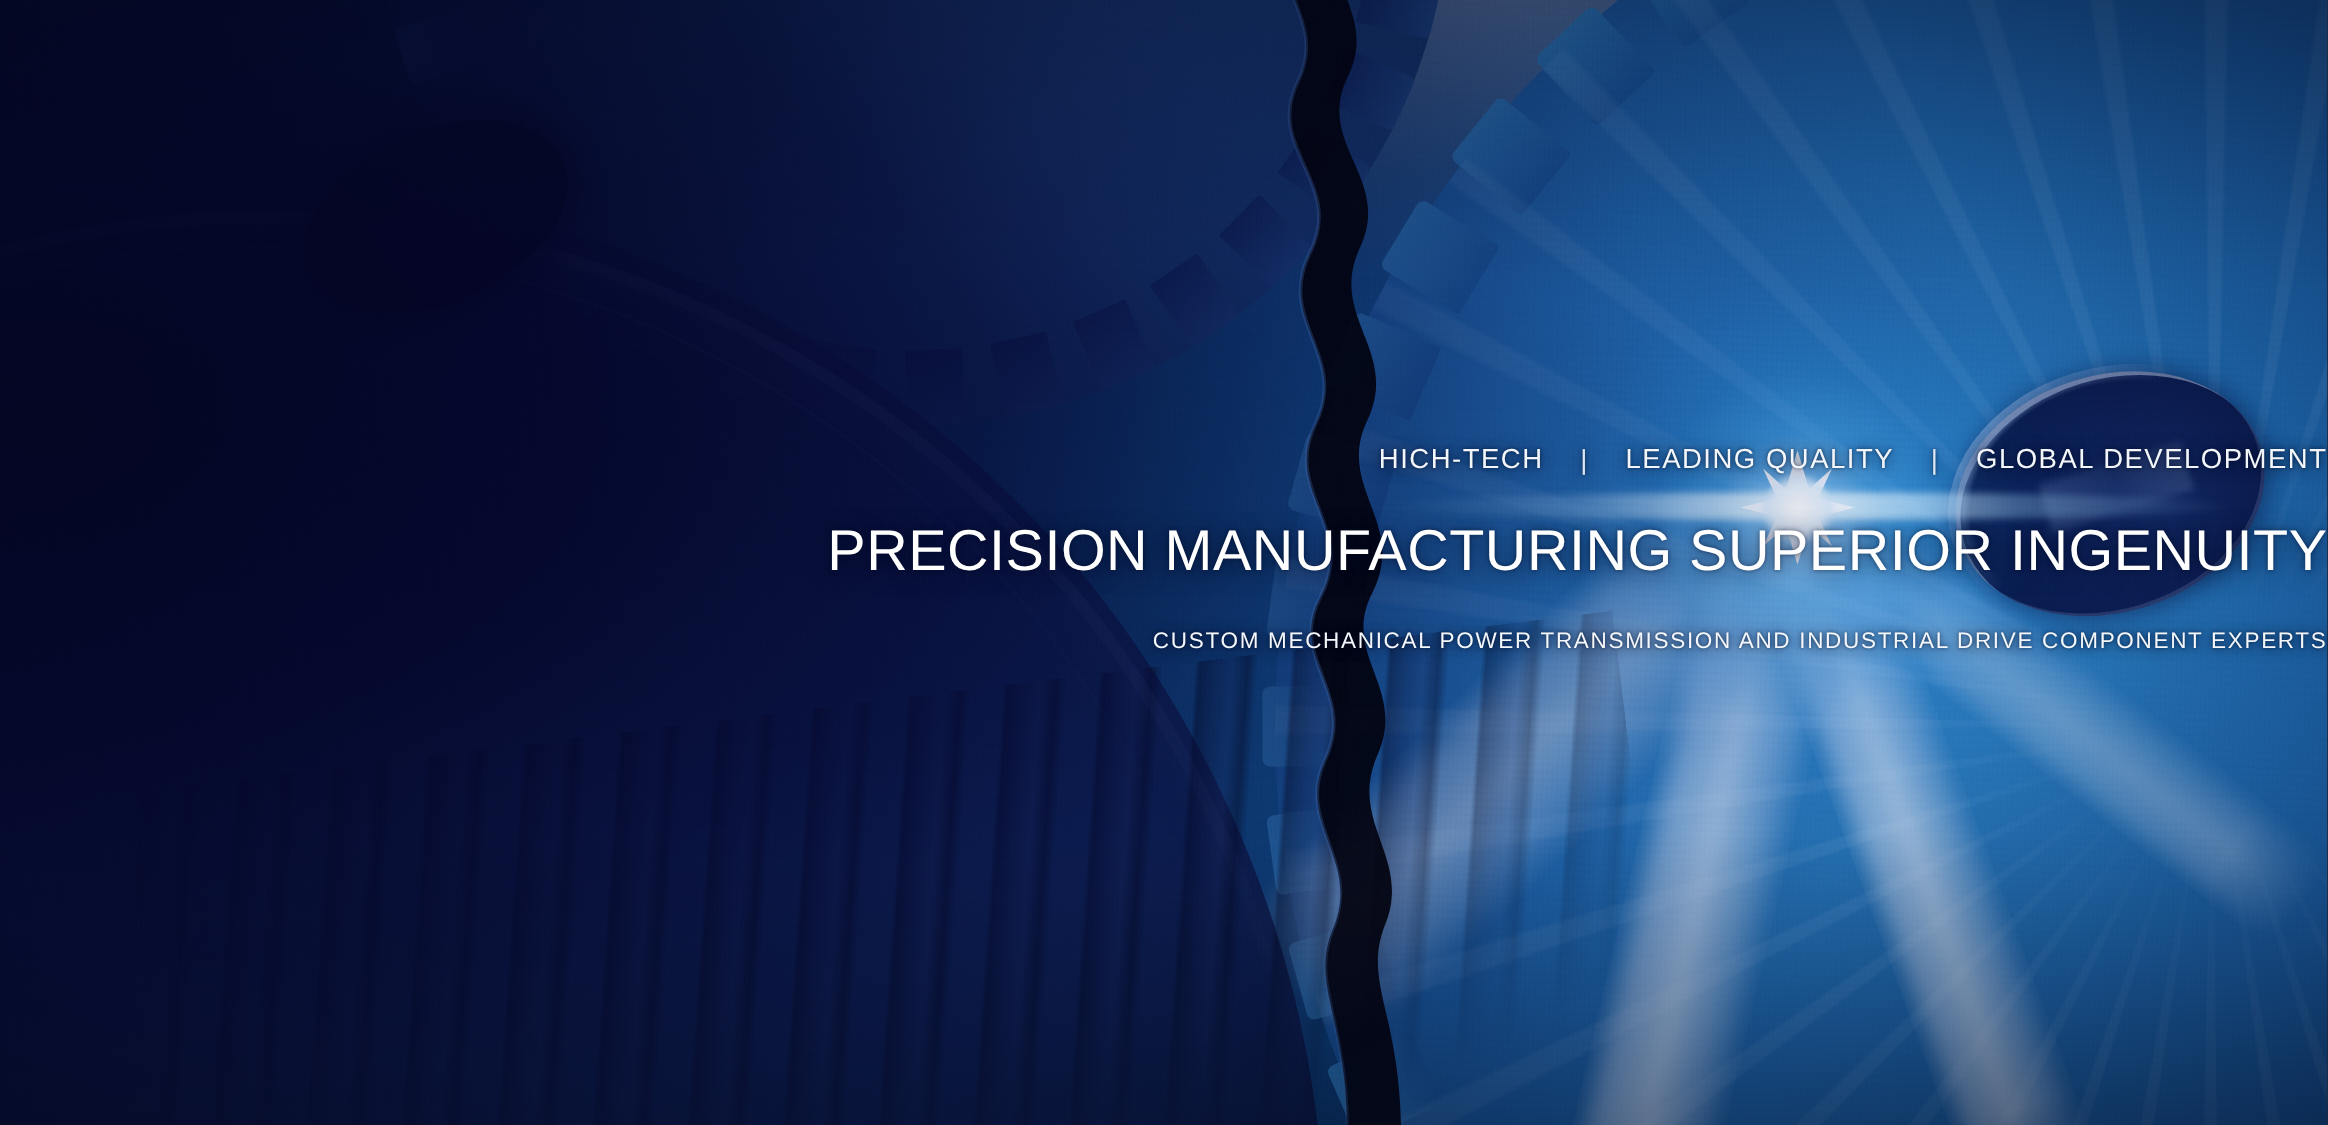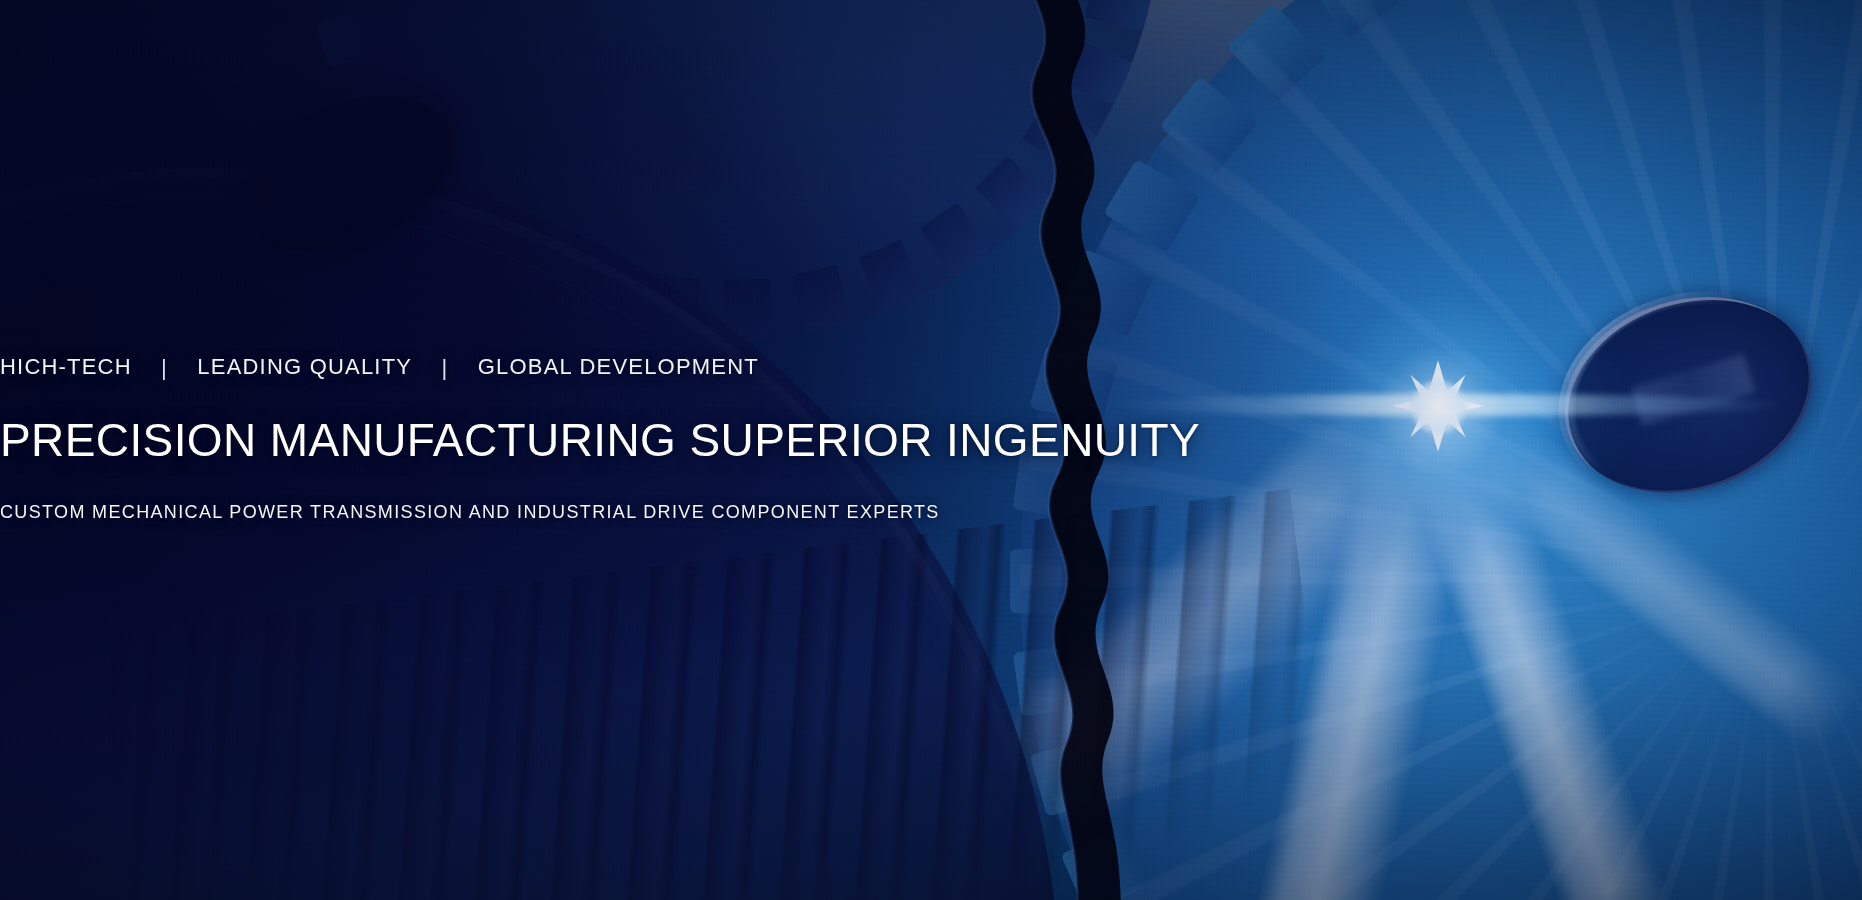--- a/index.html
+++ b/index.html
@@ -351,24 +351,24 @@
   
   #bg-vignette {
     background:
       radial-gradient(85% 70% at 48% 50%, rgba(0,0,0,0) 40%, rgba(2,6,26,0.22) 72%, rgba(1,3,18,0.46) 100%),
       linear-gradient(180deg, rgba(2,5,24,0.10) 0%, rgba(0,0,0,0) 26%, rgba(0,0,0,0) 74%, rgba(1,3,16,0.20) 100%);
   }
 
   
   #hero-copy {
     position: absolute;
-    left: 0;
+    left: 10px;
     right: 0;
     top: 352px;
-    text-align: left;
+    text-align: right;
     color: #ffffff;
     z-index: 20;
   }
 
   #hero-eyebrow {
     font-size: 22px;
     line-height: 30px;
     letter-spacing: 1.2px;
     font-weight: 400;
     color: #f2f6fb;

